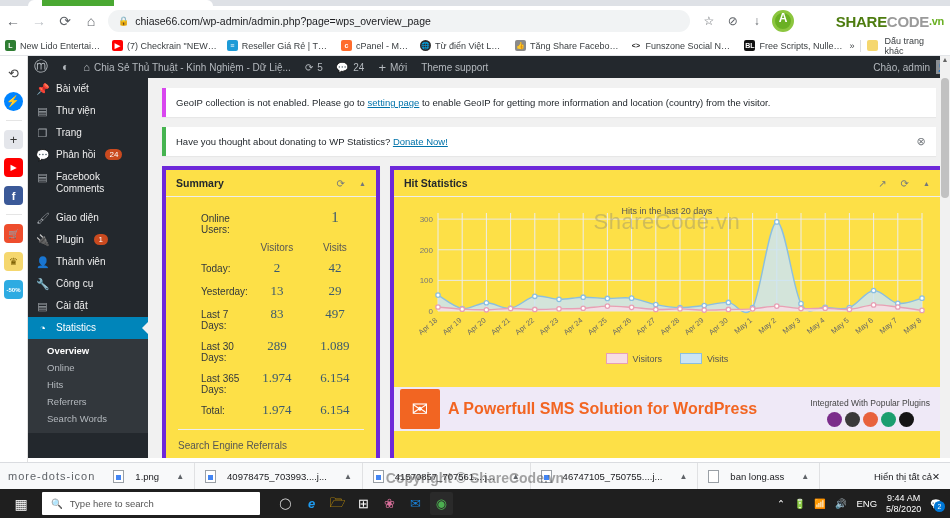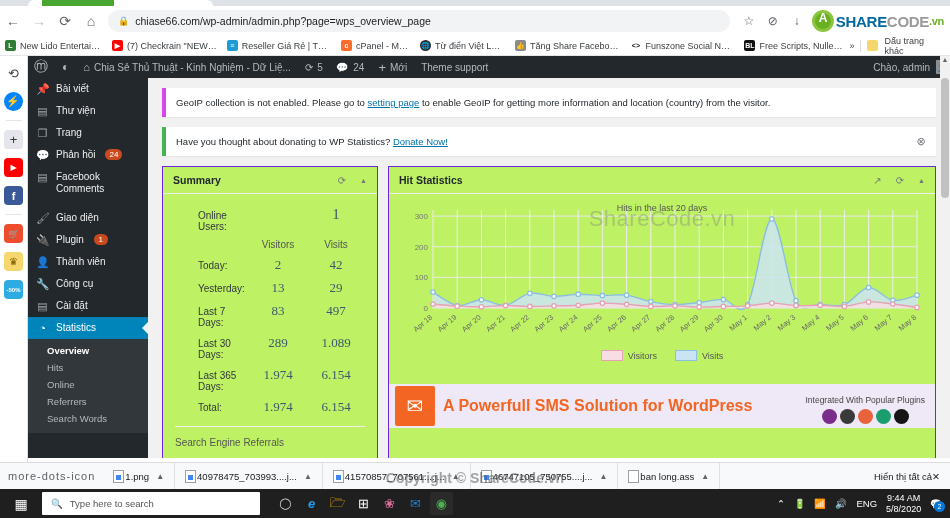--- a/index.html
+++ b/index.html
@@ -53,21 +53,21 @@
   }
   .sc-circle {
     width: 22px; height: 22px; border-radius: 50%;
     background: #6ab023; margin-right: 2px; position: relative;
     border: 3px solid #8cc63f;
   }
   .sc-circle::after {
     content: "A"; position: absolute; left: 0; right: 0; top: -2px;
     text-align: center; color: #fff; font-size: 12px; font-weight: bold;
   }
-  .sc-share { color: #0369a1; }
+  .sc-share { color: #4d7c0f; margin-left: 40px; }
   .sc-code { color: #9a9a9a; }
   .sc-vn { color: #6ab023; font-size: 11px; text-align: center; }
 
   
   .bookmarks {
     position: absolute; top: 36px; left: 0; width: 950px; height: 20px;
     background: #fff; display: flex; align-items: center;
     font-size: 9px; color: #3c4043; border-bottom: 1px solid #e3e5e8;
   }
   .bm {
@@ -151,21 +151,21 @@
   .notice.green { border-left-color: #46b450; }
   .notice a { color: #0073aa; }
   .notice .dismiss {
     position: absolute; right: 8px; top: 50%; margin-top: -7px;
     width: 14px; height: 14px; border-radius: 50%; color: #72777c;
     font-size: 11px; display: flex; align-items: center; justify-content: center;
   }
 
   .widgets { display: flex; gap: 10px; padding: 10px 14px 0 14px; }
   .postbox {
-    background: #bef264; border: 1px solid #6d28d9;
+    background: #fde047; border: 4px solid #6d28d9;
     box-shadow: 0 1px 1px rgba(0,0,0,.04);
   }
   .postbox-header {
     display: flex; align-items: center; padding: 7px 10px;
     border-bottom: 1px solid #eee; font-size: 10.5px; font-weight: bold;
     color: #23282d;
   }
   .postbox-header .actions { margin-left: auto; display: flex; align-items: center; gap: 14px; color: #72777c; font-size: 10px; font-weight: normal; }
 
   .summary { width: 228px; }
@@ -234,21 +234,21 @@
     z-index: 30; pointer-events: none; font-weight: bold;
   }
 
   
   .downloads {
     position: absolute; left: 0; top: 462px; width: 950px; height: 27px;
     background: #f8f9fa; border-top: 1px solid #dadce0;
     display: flex; align-items: center; font-size: 9.5px; color: #202124;
   }
   .dl-item {
-    display: flex; align-items: center; gap: 1px; padding: 0 10px;
+    display: flex; align-items: center; gap: 11px; padding: 0 10px;
     height: 27px; border-right: 1px solid #e0e1e3; white-space: nowrap;
   }
   .dl-file {
     width: 11px; height: 13px; background: #fff; border: 1px solid #9aa0a6;
     position: relative; flex: none;
   }
   .dl-file.img::after {
     content: ""; position: absolute; left: 2px; top: 4px; right: 2px; bottom: 2px;
     background: #4285f4;
   }
@@ -446,22 +446,22 @@
     <div class="wpmenu-item">
       <span class="ico">▤</span>
       <span>Cài đặt</span>
     </div>
     <div class="wpmenu-item active">
       <span class="ico">◔</span>
       <span>Statistics</span>
     </div>
     <div class="submenu">
       <div class="submenu-item current">Overview</div>
+      <div class="submenu-item">Online</div>
       <div class="submenu-item">Hits</div>
-      <div class="submenu-item">Online</div>
       <div class="submenu-item">Referrers</div>
       <div class="submenu-item">Search Words</div>
     </div>
   </div>
 
   <div class="content">
 
     <div class="notice">
       <span>GeoIP collection is not enabled. Please go to </span><a href="#">setting page</a><span> to enable GeoIP for getting more information and location (country) from the visitor.</span>
     </div>

